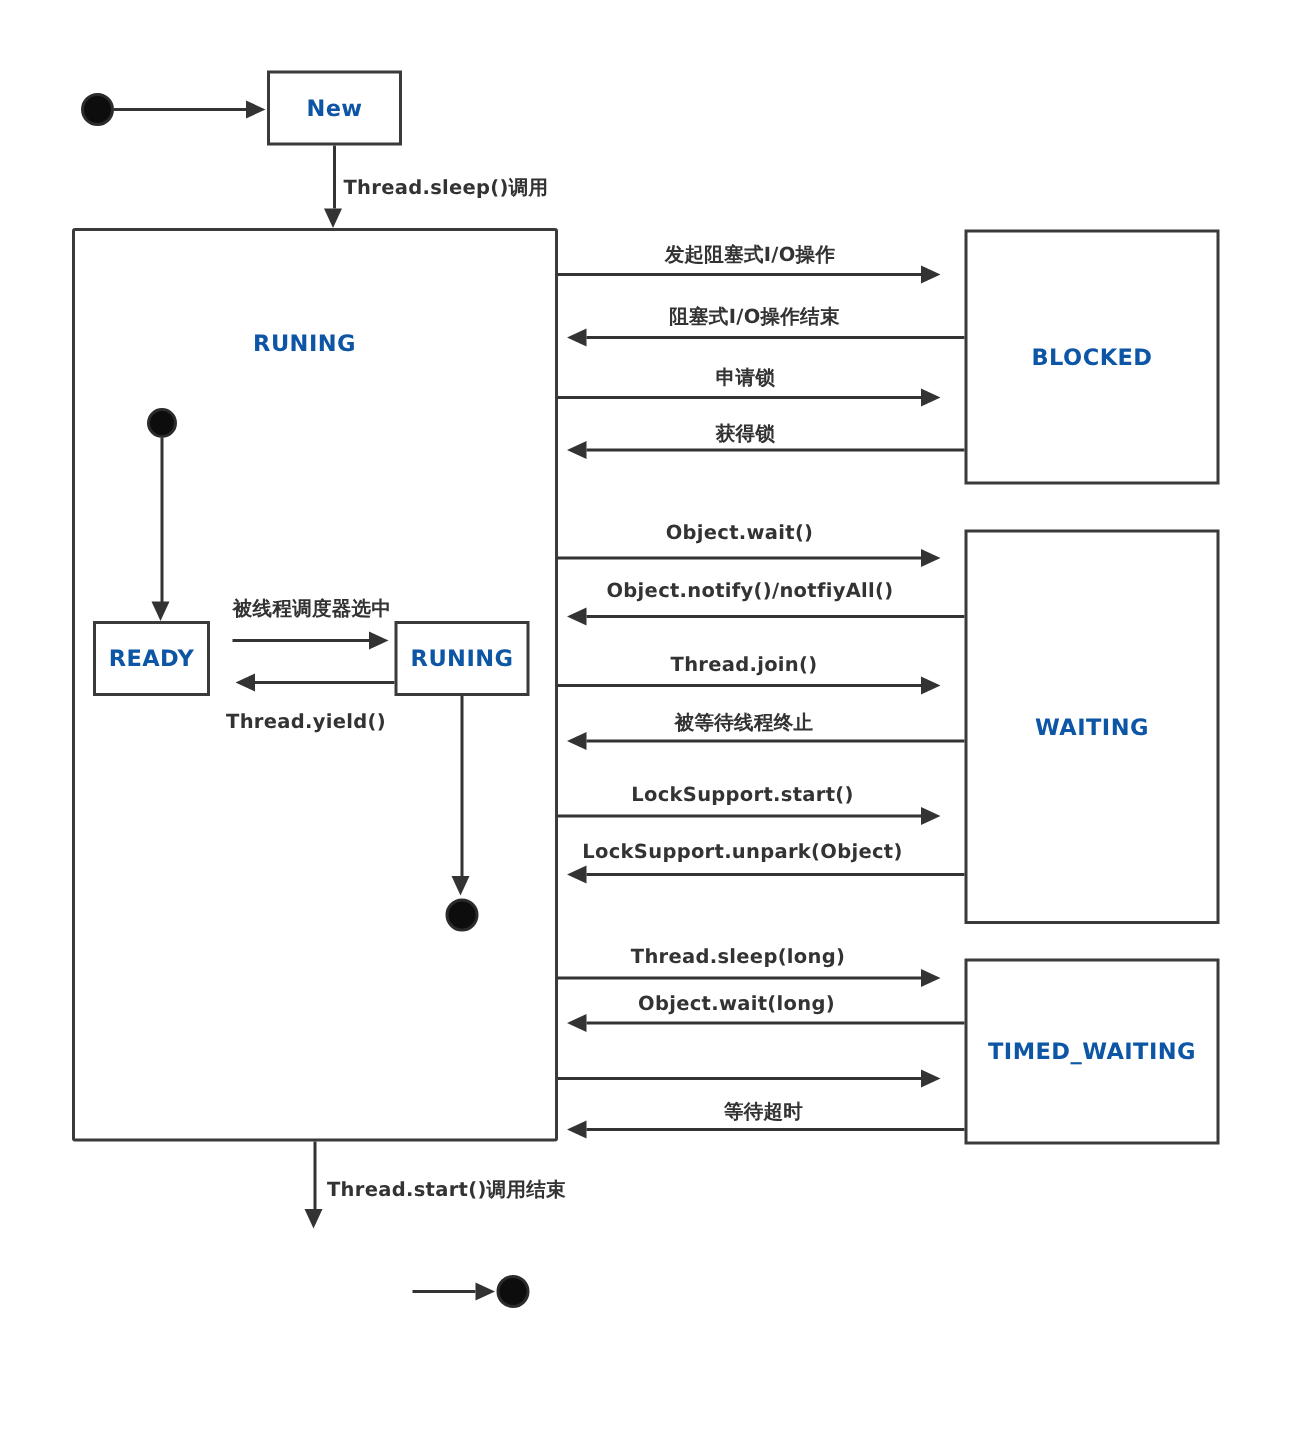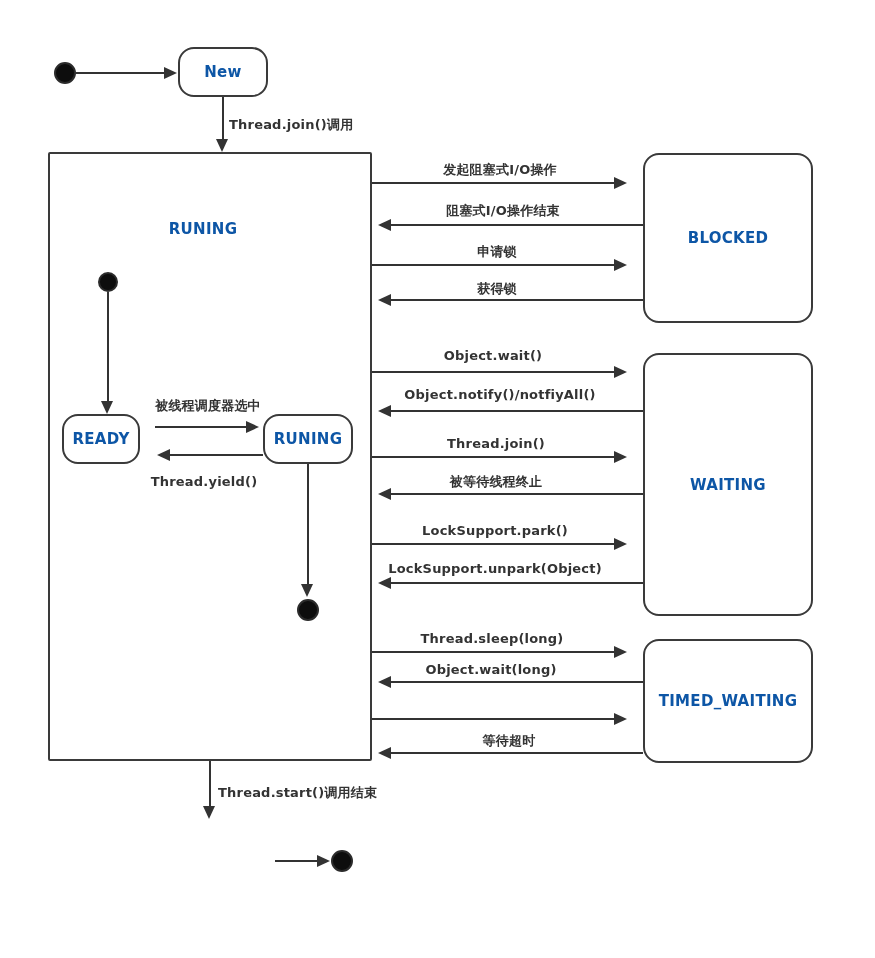--- a/index.html
+++ b/index.html
@@ -15,21 +15,21 @@
     background: #ffffff;
     overflow: hidden;
     --line: #333333;
     --state: #0d56a6;
     --tlabel: #333333;
   }
   .state {
     position: absolute;
     background: #ffffff;
     border: 2px solid #3a3a3a;
-    border-radius: 16px;
+    border-radius: 0;
     display: flex;
     align-items: center;
     justify-content: center;
     box-sizing: border-box;
   }
   .state .lbl {
     color: var(--state);
     font-weight: bold;
     font-size: 15px;
     letter-spacing: 0.3px;
@@ -90,21 +90,21 @@
   <div class="dot" style="left:54px; top:62px; width:22px; height:22px;"></div>
   <div class="hline" style="left:76px; top:72px; width:88px;"></div>
   <div class="ah-r" style="left:164px; top:67px;"></div>
 
   <div class="state" style="left:178px; top:47px; width:90px; height:50px;">
     <span class="lbl">New</span>
   </div>
 
   <div class="vline" style="left:222px; top:97px; height:42px;"></div>
   <div class="ah-d" style="left:216px; top:139px;"></div>
-  <div class="tlabel left-align" style="left:229px; top:116px;">Thread.join()调用</div>
+  <div class="tlabel left-align" style="left:229px; top:116px;">Thread.sleep()调用</div>
 
   <div class="state" style="left:48px; top:152px; width:324px; height:609px; border-radius:2px;"></div>
   <div class="region-label" style="left:203px; top:220px;">RUNING</div>
 
   <div class="dot" style="left:98px; top:272px; width:20px; height:20px;"></div>
   <div class="vline" style="left:107px; top:292px; height:110px;"></div>
   <div class="ah-d" style="left:101px; top:401px;"></div>
 
   <div class="state" style="left:62px; top:414px; width:78px; height:50px;">
     <span class="lbl">READY</span>
@@ -162,21 +162,21 @@
   <div class="hline" style="left:372px; top:456px; width:242px;"></div>
   <div class="ah-r" style="left:614px; top:451px;"></div>
   <div class="tlabel" style="left:496px; top:436px;">Thread.join()</div>
 
   <div class="hline" style="left:391px; top:493px; width:252px;"></div>
   <div class="ah-l" style="left:378px; top:488px;"></div>
   <div class="tlabel" style="left:496px; top:473px;">被等待线程终止</div>
 
   <div class="hline" style="left:372px; top:543px; width:242px;"></div>
   <div class="ah-r" style="left:614px; top:538px;"></div>
-  <div class="tlabel" style="left:495px; top:523px;">LockSupport.park()</div>
+  <div class="tlabel" style="left:495px; top:523px;">LockSupport.start()</div>
 
   <div class="hline" style="left:391px; top:582px; width:252px;"></div>
   <div class="ah-l" style="left:378px; top:577px;"></div>
   <div class="tlabel" style="left:495px; top:561px;">LockSupport.unpark(Object)</div>
 
   <div class="hline" style="left:372px; top:651px; width:242px;"></div>
   <div class="ah-r" style="left:614px; top:646px;"></div>
   <div class="tlabel" style="left:492px; top:631px;">Thread.sleep(long)</div>
 
   <div class="hline" style="left:391px; top:681px; width:252px;"></div>

